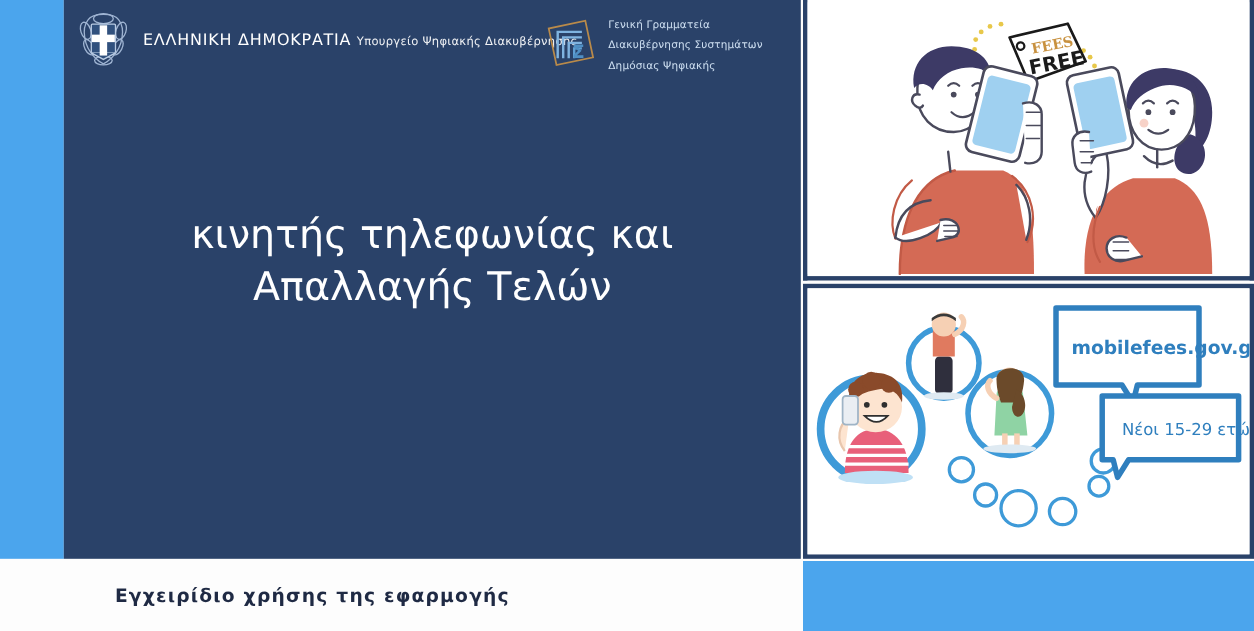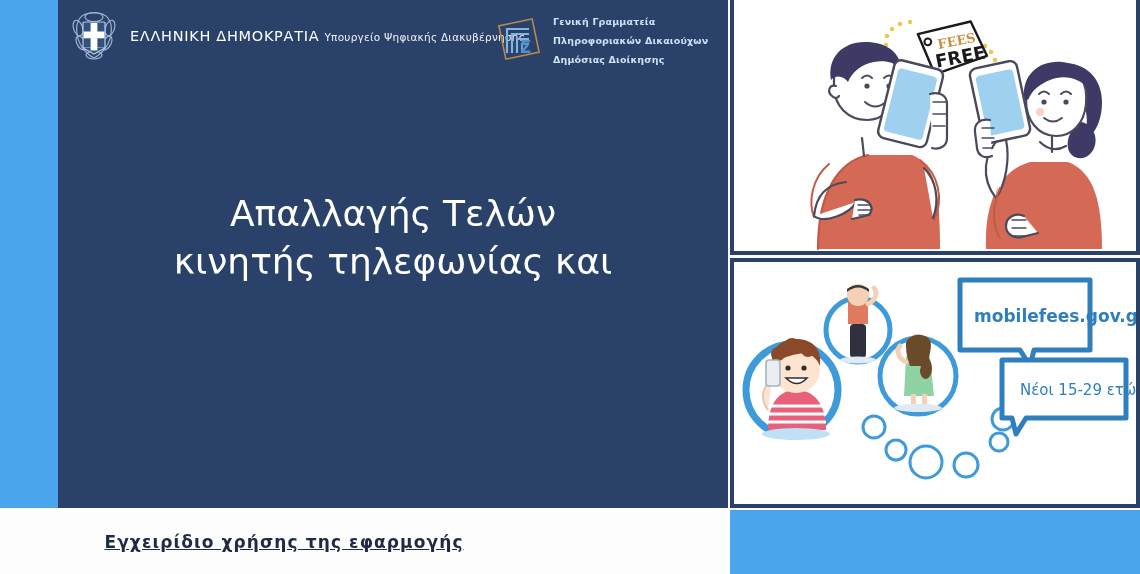--- a/index.html
+++ b/index.html
@@ -25,39 +25,39 @@
   
   .logo-row{position:absolute;left:0;top:0;width:670px;height:80px;}
   .logo{position:absolute;display:flex;align-items:center;}
   .logo-gov{left:10px;top:10px;}
   .logo-gsis{left:435px;top:10px;}
   .logo-mark{width:52px;height:52px;flex:0 0 52px;}
   .logo-text{margin-left:10px;color:#ffffff;}
   .logo-t1{font-size:14.5px;font-weight:normal;letter-spacing:.7px;line-height:1.25;white-space:nowrap;}
   .logo-t2{font-size:10.5px;letter-spacing:.25px;line-height:1.3;white-space:nowrap;opacity:.93;margin-top:2px;}
   .gsis-text{margin-left:8px;color:#cfe0f2;}
-  .gsis-line{font-size:9.5px;font-weight:bold;line-height:1.38;white-space:nowrap;letter-spacing:.15px;margin-top:32px;}
+  .gsis-line{font-size:9.5px;font-weight:normal;line-height:1.38;white-space:nowrap;letter-spacing:.15px;margin-top:32px;}
 
   
   .hero-title{
     position:absolute;left:40px;top:190px;width:590px;
     text-align:center;color:#ffffff;
     font-size:36px;line-height:1.34;font-weight:400;
   }
   .hero-title .ln{display:block;white-space:nowrap;}
 
   
   .caption-band{
     position:absolute;left:0;top:510px;width:728px;height:64px;
     background:#fdfdfd;display:flex;align-items:center;
   }
   .caption-text{
     width:728px;text-align:center;color:#1f2a44;
     font-size:17px;font-weight:bold;letter-spacing:1.1px;
-    padding-right:160px;box-sizing:border-box;text-decoration:underline;
+    padding-right:160px;box-sizing:border-box;
   }
 
   
   .art-panel{
     position:absolute;left:730px;width:410px;
     background:#ffffff;box-sizing:border-box;
     border:4px solid #2a4269;overflow:hidden;
   }
   .art-top{top:0;height:255px;border-top:none;}
   .art-bottom{top:258px;height:250px;}
@@ -111,30 +111,30 @@
               <path d="M14 40 L14 16 L36 16"></path>
               <path d="M19 40 L19 21 L36 21"></path>
               <path d="M24 40 L24 26 L36 26"></path>
             </g>
             <path d="M29 40 L29 31 L36 31" fill="none" stroke="#5f9fd4" stroke-width="2.2"></path>
             <text x="27" y="40" font-family="DejaVu Sans, sans-serif" font-size="17" font-weight="bold" fill="#4f8fc4">Σ</text>
           </svg>
         </span>
         <span class="gsis-text">
           <span class="gsis-line">Γενική Γραμματεία</span>
-          <span class="gsis-line">Πληροφοριακών Δικαιούχων</span>
-          <span class="gsis-line">Δημόσιας Διοίκησης</span>
+          <span class="gsis-line">Διακυβέρνησης Συστημάτων</span>
+          <span class="gsis-line">Δημόσιας Ψηφιακής</span>
         </span>
       </div>
 
     </div>
 
     <div class="hero-title">
+      <span class="ln">κινητής τηλεφωνίας και</span>
       <span class="ln">Απαλλαγής Τελών</span>
-      <span class="ln">κινητής τηλεφωνίας και</span>
     </div>
 
   </div>
 
   <div class="caption-band">
     <div class="caption-text">Εγχειρίδιο χρήσης της εφαρμογής</div>
   </div>
 
   <div class="art-panel art-top">
     <svg viewBox="0 0 402 247">

